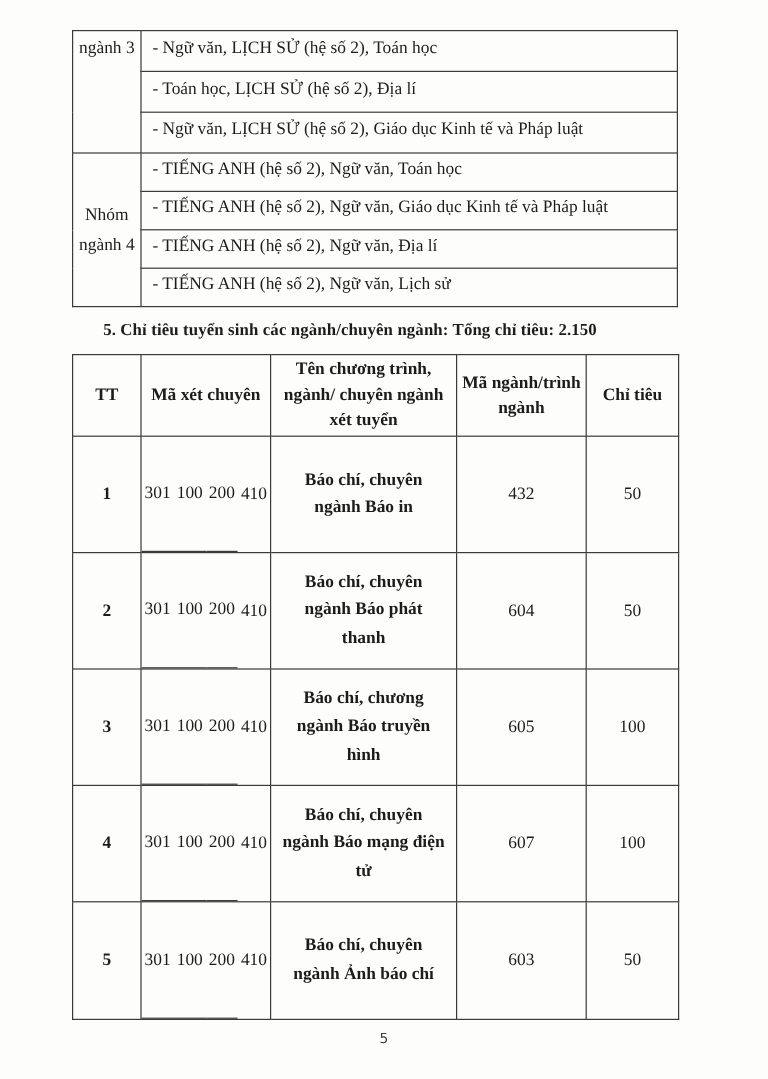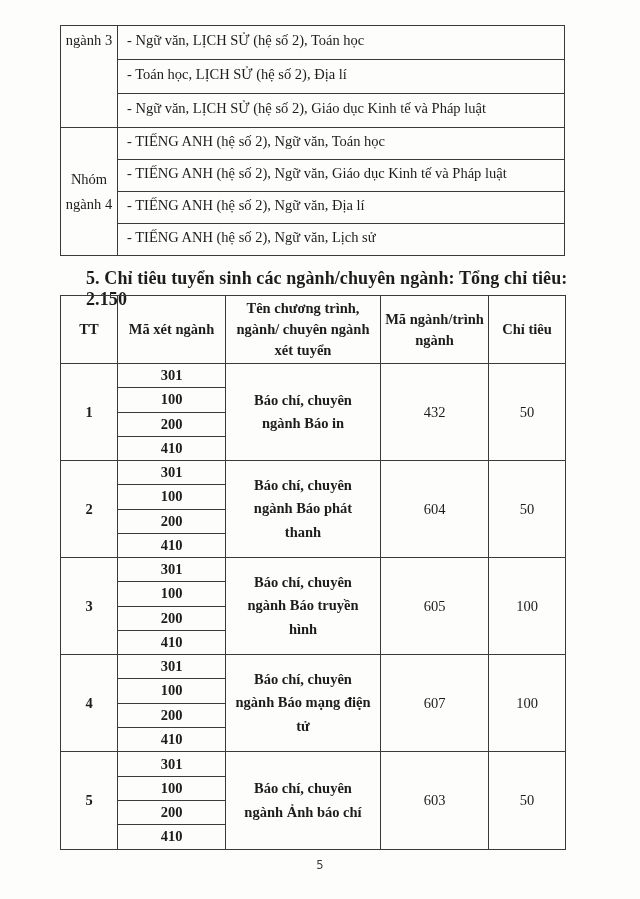--- a/index.html
+++ b/index.html
@@ -28,21 +28,21 @@
   .combo-table td.combo-label.v-mid { vertical-align: middle; }
   .combo-table td.combo-text {
     padding: 2px 6px 6px 9px; vertical-align: middle;
   }
   .combo-table tr { height: 34px; }
   .combo-table tr.r-sm { height: 32px; }
 
   
   .section-title {
     position: absolute; left: 86px; top: 268px; width: 520px;
-    font-weight: bold; font-size: 18px; letter-spacing: 0.1px;
+    font-weight: bold; font-size: 14px; letter-spacing: 0.1px;
   }
 
   
   .quota-table {
     position: absolute; left: 60px; top: 295px; width: 505px;
     font-size: 14.5px; text-align: center;
   }
   .quota-table col.c-tt    { width: 57px; }
   .quota-table col.c-codes { width: 108px; }
   .quota-table col.c-prog  { width: 155px; }
@@ -50,21 +50,21 @@
   .quota-table col.c-quota { width: 77px; }
   .quota-table th {
     font-weight: bold; height: 64px; vertical-align: middle;
     line-height: 1.45; padding: 2px 4px;
   }
   .quota-table td { vertical-align: middle; }
   .quota-table tr.group { height: 97px; }
   .quota-table tr.group.last { height: 98px; }
   .tt-cell { font-weight: bold; }
   .codes-cell { padding: 0; height: inherit; }
-  .codes-stack { display: flex; flex-direction: column; height: 96px; font-weight: bold; }
+  .codes-stack { display: flex; flex-direction: row; height: 96px; }
   .code-sub {
     flex: 1 1 0; display: flex; align-items: center; justify-content: center;
     border-bottom: 1px solid #3a3a3a;
   }
   .code-sub:last-child { border-bottom: none; }
   .program-cell { line-height: 1.6; padding: 2px 8px; font-weight: bold; }
 
   
   .page-number {
     position: absolute; left: 0; top: 858px; width: 640px;
@@ -116,21 +116,21 @@
     <colgroup>
       <col class="c-tt">
         <col class="c-codes">
         <col class="c-prog">
         <col class="c-major">
         <col class="c-quota">
     </colgroup>
     <thead>
       <tr>
         <th>TT</th>
-        <th>Mã xét ngành</th>
+        <th>Mã xét chuyên</th>
         <th>Tên chương trình, ngành/ chuyên ngành xét tuyển</th>
         <th>Mã ngành/trình ngành</th>
         <th>Chỉ tiêu</th>
       </tr>
     </thead>
     <tbody>
       <tr class="group">
         <td class="tt-cell">1</td>
         <td class="codes-cell">
           <div class="codes-stack">
@@ -161,21 +161,21 @@
       <tr class="group">
         <td class="tt-cell">3</td>
         <td class="codes-cell">
           <div class="codes-stack">
             <div class="code-sub">301</div>
             <div class="code-sub">100</div>
             <div class="code-sub">200</div>
             <div class="code-sub">410</div>
           </div>
         </td>
-        <td class="program-cell">Báo chí, chuyên ngành Báo truyền hình</td>
+        <td class="program-cell">Báo chí, chương ngành Báo truyền hình</td>
         <td>605</td>
         <td>100</td>
       </tr>
       <tr class="group">
         <td class="tt-cell">4</td>
         <td class="codes-cell">
           <div class="codes-stack">
             <div class="code-sub">301</div>
             <div class="code-sub">100</div>
             <div class="code-sub">200</div>

